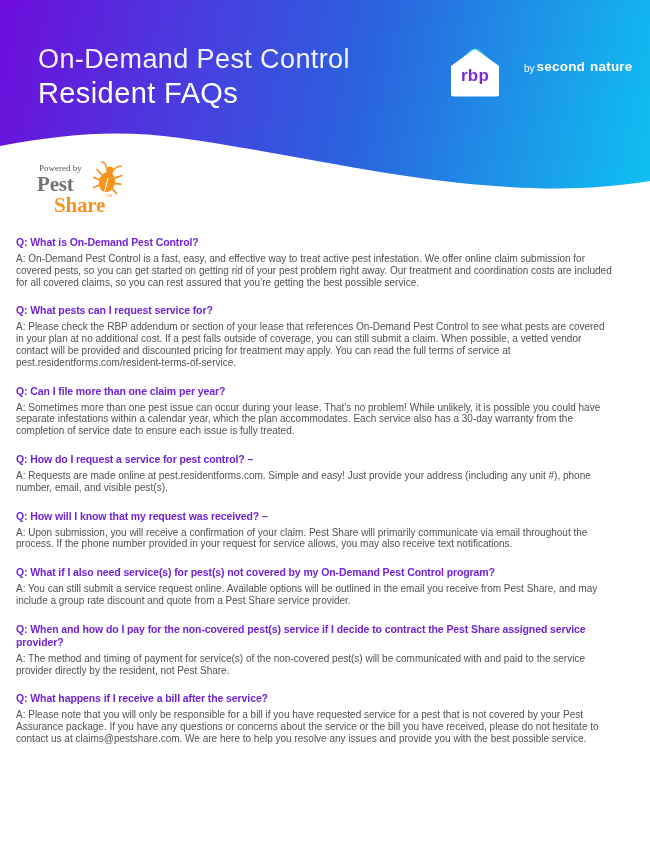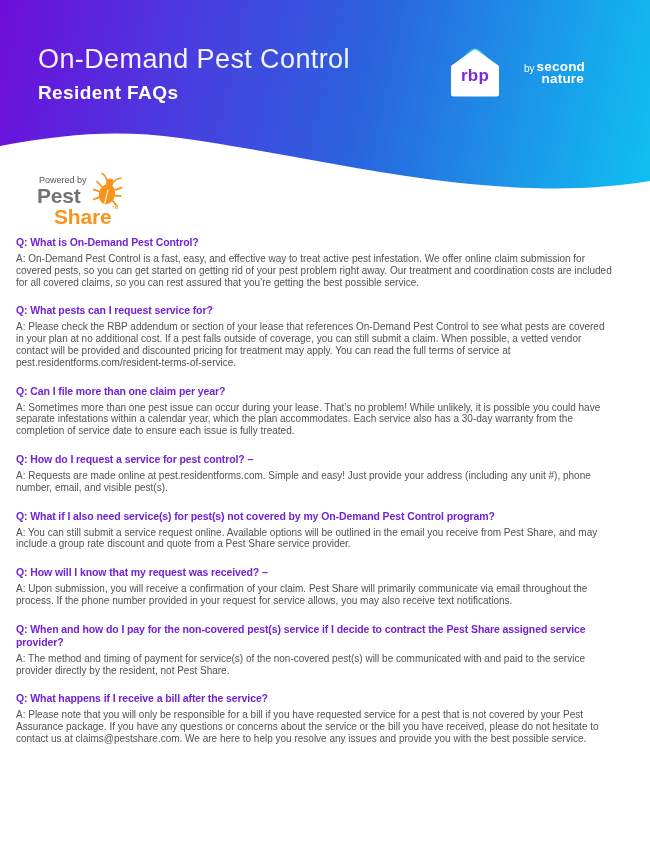--- a/index.html
+++ b/index.html
@@ -15,43 +15,43 @@
     position:absolute; left:0; top:0; width:650px; height:200px;
     background:linear-gradient(102deg,#6E0CDA 0%,#4A3BDF 28%,#2B62DE 55%,#19A0EA 84%,#0FC0F2 100%);
   }
   .wave { position:absolute; left:0; bottom:0; width:100%; height:80px; display:block; }
   .titles { position:absolute; left:38px; top:42px; }
   .title-line1 {
     font-size:27px; font-weight:400; color:rgba(255,255,255,0.94);
     letter-spacing:0.4px; line-height:34px; white-space:nowrap;
   }
   .title-line2 {
-    font-size:19px; font-weight:700; color:#ffffff;
+    font-size:29px; font-weight:400; color:#ffffff;
     letter-spacing:0.4px; line-height:34px; white-space:nowrap;
   }
 
   
   .rbp-logo { position:absolute; left:449px; top:45px; width:52px; height:58px; }
   .rbp-diamond {
     position:absolute; left:7px; top:8px; width:38px; height:38px;
     background:#35C3D4; border-radius:8px; transform:rotate(45deg);
   }
   .rbp-house { position:absolute; left:2px; top:2px; }
   .rbp-text {
     position:absolute; left:0; top:21px; width:52px; text-align:center;
     font-size:17px; font-weight:700; color:#7B2AD9; letter-spacing:0.2px;
   }
   .sn-block { position:absolute; left:524px; top:61px; display:flex; color:#ffffff; }
   .sn-by { font-size:10px; font-weight:400; margin:2px 2px 0 0; }
-  .sn-words { display:flex; flex-direction:column; }
+  .sn-words { display:flex; flex-direction:row; }
   .sn-word1 { font-size:13.5px; font-weight:700; line-height:11.5px; letter-spacing:0.2px; }
   .sn-word2 { font-size:13.5px; font-weight:700; line-height:11.5px; letter-spacing:0.2px; padding-left:5px; }
 
   
-  .pestshare { position:absolute; left:36px; top:172px; width:140px; height:60px; }
+  .pestshare { position:absolute; left:36px; top:160px; width:140px; height:60px;font-family:Liberation Serif, serif; }
   .ps-powered { position:absolute; left:3px; top:3px; font-size:9px; color:#55565A; }
   .ps-word1 { position:absolute; left:1px; top:12px; font-size:21px; font-weight:700; color:#737373; letter-spacing:-0.2px; }
   .ps-bug { position:absolute; left:57px; top:1px; }
   .ps-row2 { position:absolute; left:18px; top:33px; font-size:21px; font-weight:700; color:#F7941E; letter-spacing:-0.2px; }
   .ps-tm { font-size:7px; vertical-align:top; font-weight:400; }
 
   
   .content { position:absolute; left:0; top:200px; width:650px; padding:36px 38px 0 16px; }
   .q {
     font-size:10.5px; font-weight:700; color:#7223D3;
@@ -130,27 +130,27 @@
       <div class="q">Q: Can I file more than one claim per year?</div>
       <div class="a">A: Sometimes more than one pest issue can occur during your lease. That’s no problem! While unlikely, it is possible you could have separate infestations within a calendar year, which the plan accommodates. Each service also has a 30-day warranty from the completion of service date to ensure each issue is fully treated.</div>
     </div>
 
     <div class="faq">
       <div class="q">Q: How do I request a service for pest control? –</div>
       <div class="a">A: Requests are made online at pest.residentforms.com. Simple and easy! Just provide your address (including any unit #), phone number, email, and visible pest(s).</div>
     </div>
 
     <div class="faq">
-      <div class="q">Q: What if I also need service(s) for pest(s) not covered by my On-Demand Pest Control program?</div>
-      <div class="a">A: You can still submit a service request online. Available options will be outlined in the email you receive from Pest Share, and may include a group rate discount and quote from a Pest Share service provider.</div>
+      <div class="q">Q: How will I know that my request was received? –</div>
+      <div class="a">A: Upon submission, you will receive a confirmation of your claim. Pest Share will primarily communicate via email throughout the process. If the phone number provided in your request for service allows, you may also receive text notifications.</div>
     </div>
 
     <div class="faq">
-      <div class="q">Q: How will I know that my request was received? –</div>
-      <div class="a">A: Upon submission, you will receive a confirmation of your claim. Pest Share will primarily communicate via email throughout the process. If the phone number provided in your request for service allows, you may also receive text notifications.</div>
+      <div class="q">Q: What if I also need service(s) for pest(s) not covered by my On-Demand Pest Control program?</div>
+      <div class="a">A: You can still submit a service request online. Available options will be outlined in the email you receive from Pest Share, and may include a group rate discount and quote from a Pest Share service provider.</div>
     </div>
 
     <div class="faq">
       <div class="q">Q: When and how do I pay for the non-covered pest(s) service if I decide to contract the Pest Share assigned service provider?</div>
       <div class="a">A: The method and timing of payment for service(s) of the non-covered pest(s) will be communicated with and paid to the service provider directly by the resident, not Pest Share.</div>
     </div>
 
     <div class="faq">
       <div class="q">Q: What happens if I receive a bill after the service?</div>
       <div class="a">A: Please note that you will only be responsible for a bill if you have requested service for a pest that is not covered by your Pest Assurance package. If you have any questions or concerns about the service or the bill you have received, please do not hesitate to contact us at claims@pestshare.com. We are here to help you resolve any issues and provide you with the best possible service.</div>

